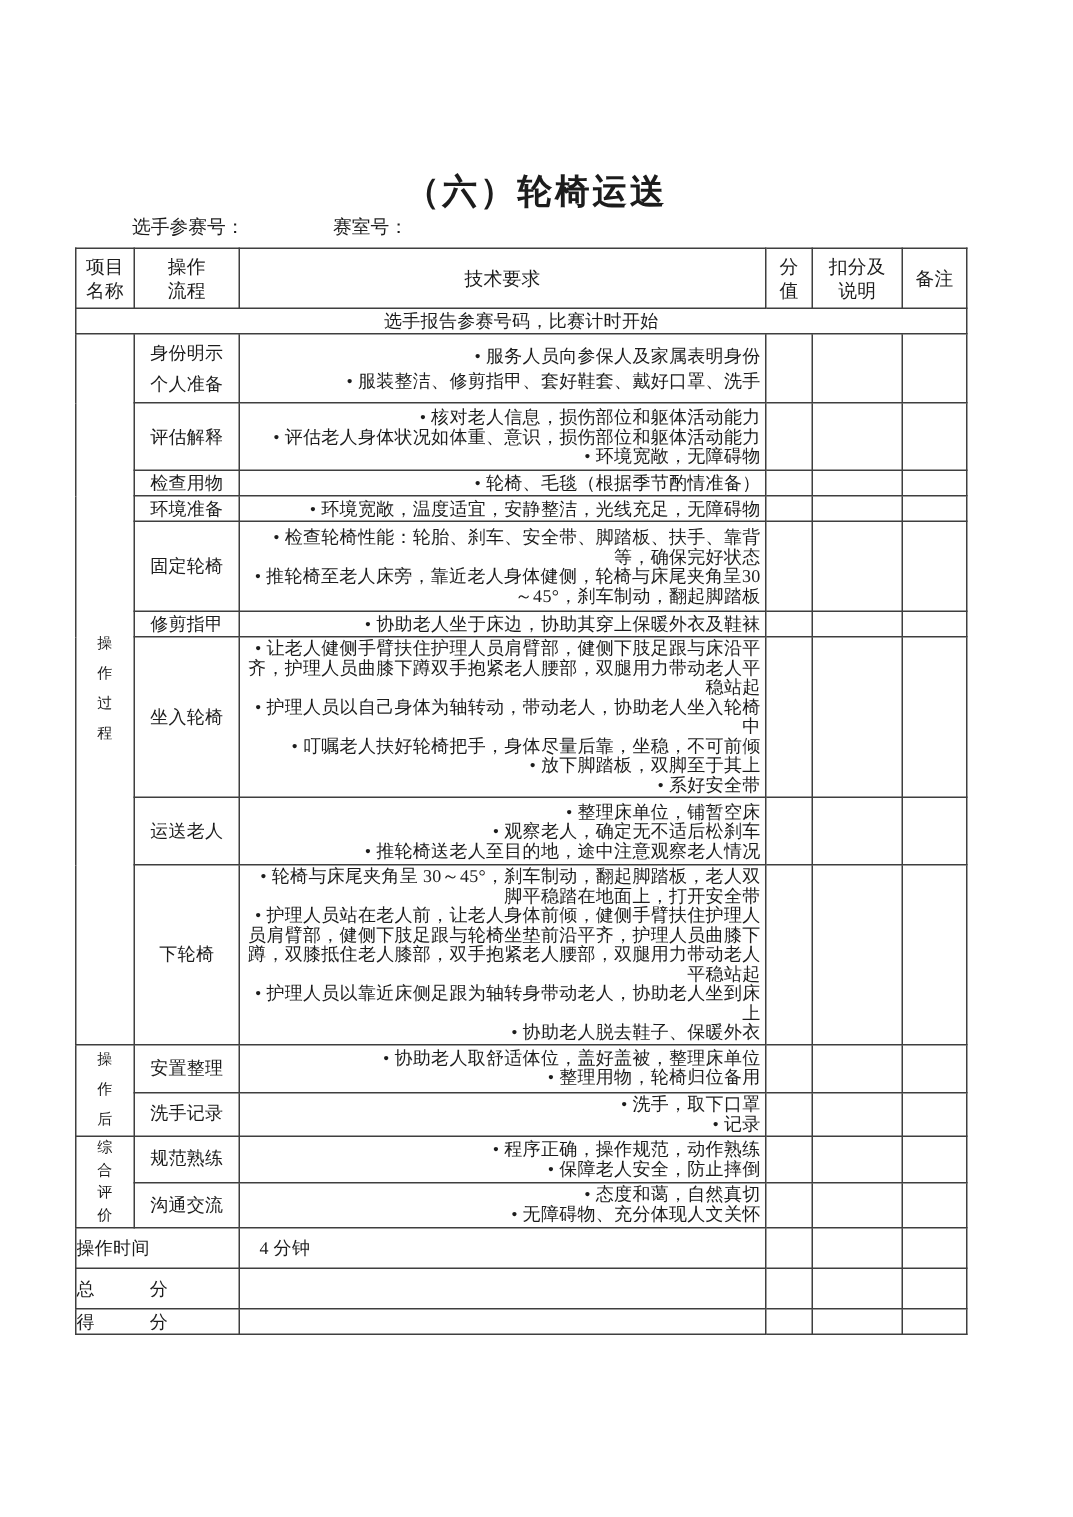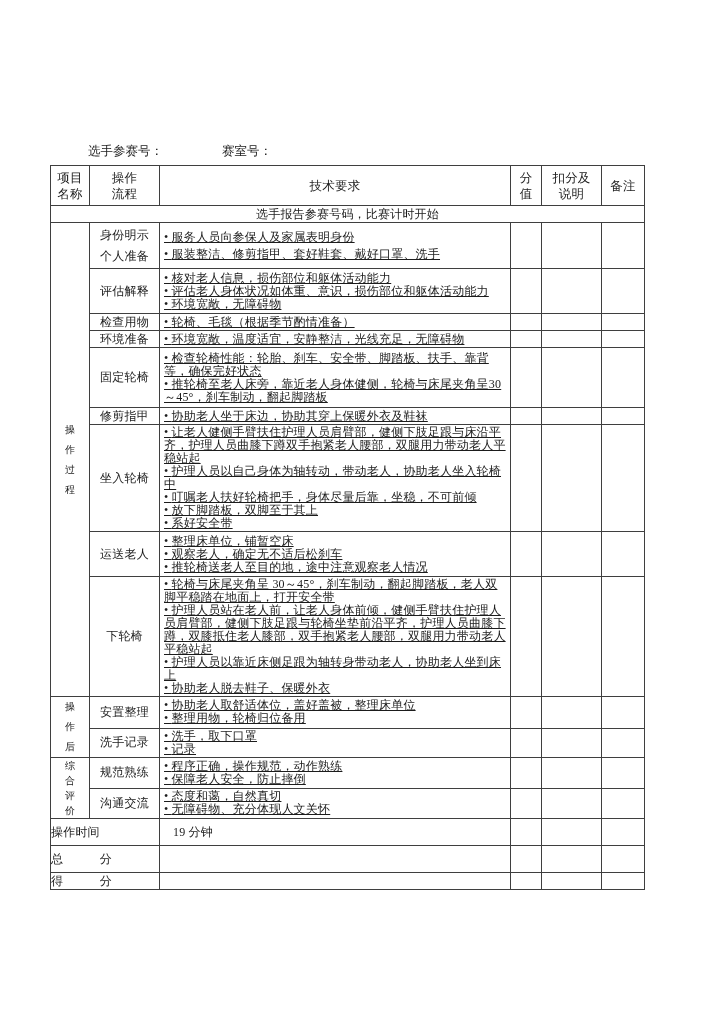--- a/index.html
+++ b/index.html
@@ -27,32 +27,33 @@
   th.col-head{text-align:center;white-space:pre-line;font-size:12.5px;line-height:16px;}
   td.note-cell{text-align:center;}
   td.vcell{text-align:center;}
   .vtext{
     display:inline-block;width:13px;line-height:20px;
     word-break:break-all;white-space:normal;font-size:10px;text-align:center;
   }
   .vtext.tight{line-height:15px;}
   td.step{text-align:center;white-space:pre-line;}
   tr.spread td.step{line-height:21px;}
-  td.tech{padding:1px 3px 1px 4px;text-align:left;text-decoration:underline;}
+  td.tech{padding:1px 3px 1px 4px;text-align:right;}
   .bullet{margin:0;}
   .bullet::before{content:"• ";}
   tr.spread .bullet{margin:4px 0;}
   td.flabel{}
   td.fvalue{padding-left:13px;text-align:left;}
 </style>
 </head>
 <body>
 
 <div class="page">
 
+  <div class="doc-title">（六）轮椅运送</div>
 
   <div class="meta-line">
     <span class="meta-player">选手参赛号：</span>
     <span class="meta-room">赛室号：</span>
   </div>
 
   <table class="score-table">
     <colgroup>
       <col style="width:39px">
         <col style="width:70px">
@@ -226,21 +227,21 @@
             <div class="bullet">态度和蔼，自然真切</div>
             <div class="bullet">无障碍物、充分体现人文关怀</div>
           </td>
       <td></td>
       <td></td>
       <td></td>
     </tr>
 
     <tr style="height:27px">
       <td class="flabel" colspan="2">操作时间</td>
-      <td class="fvalue">19 分钟</td>
+      <td class="fvalue">4 分钟</td>
       <td></td>
       <td></td>
       <td></td>
     </tr>
 
     <tr style="height:27px">
       <td class="flabel" colspan="2">总　　　分</td>
       <td class="fvalue"></td>
       <td></td>
       <td></td>

